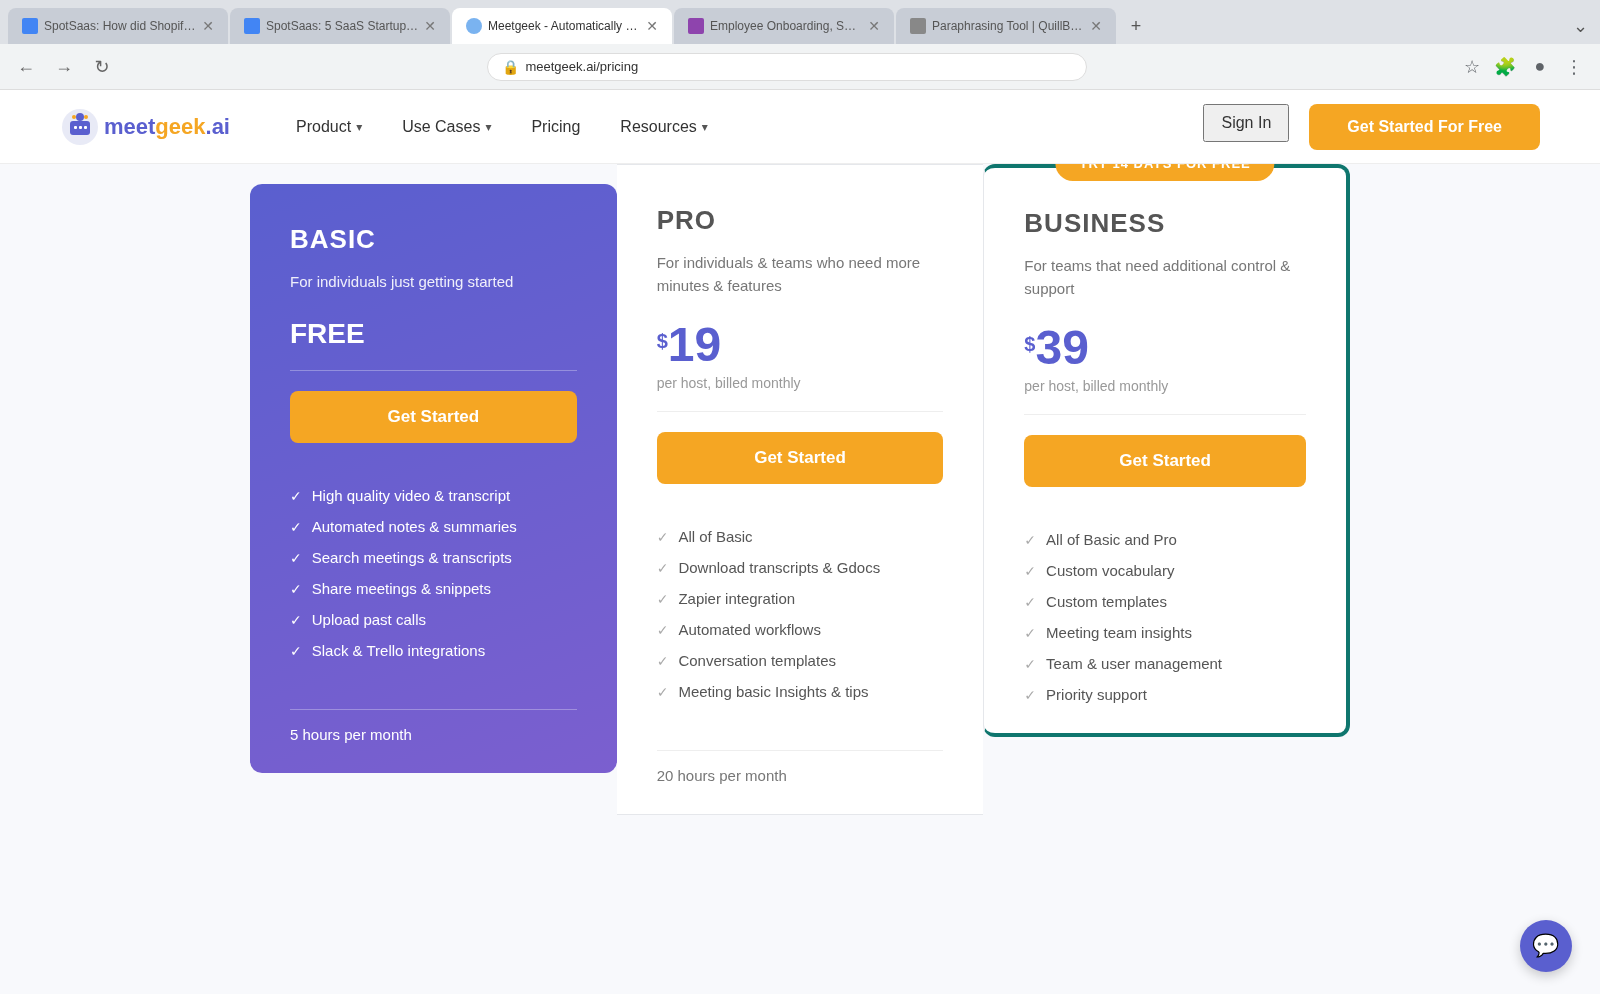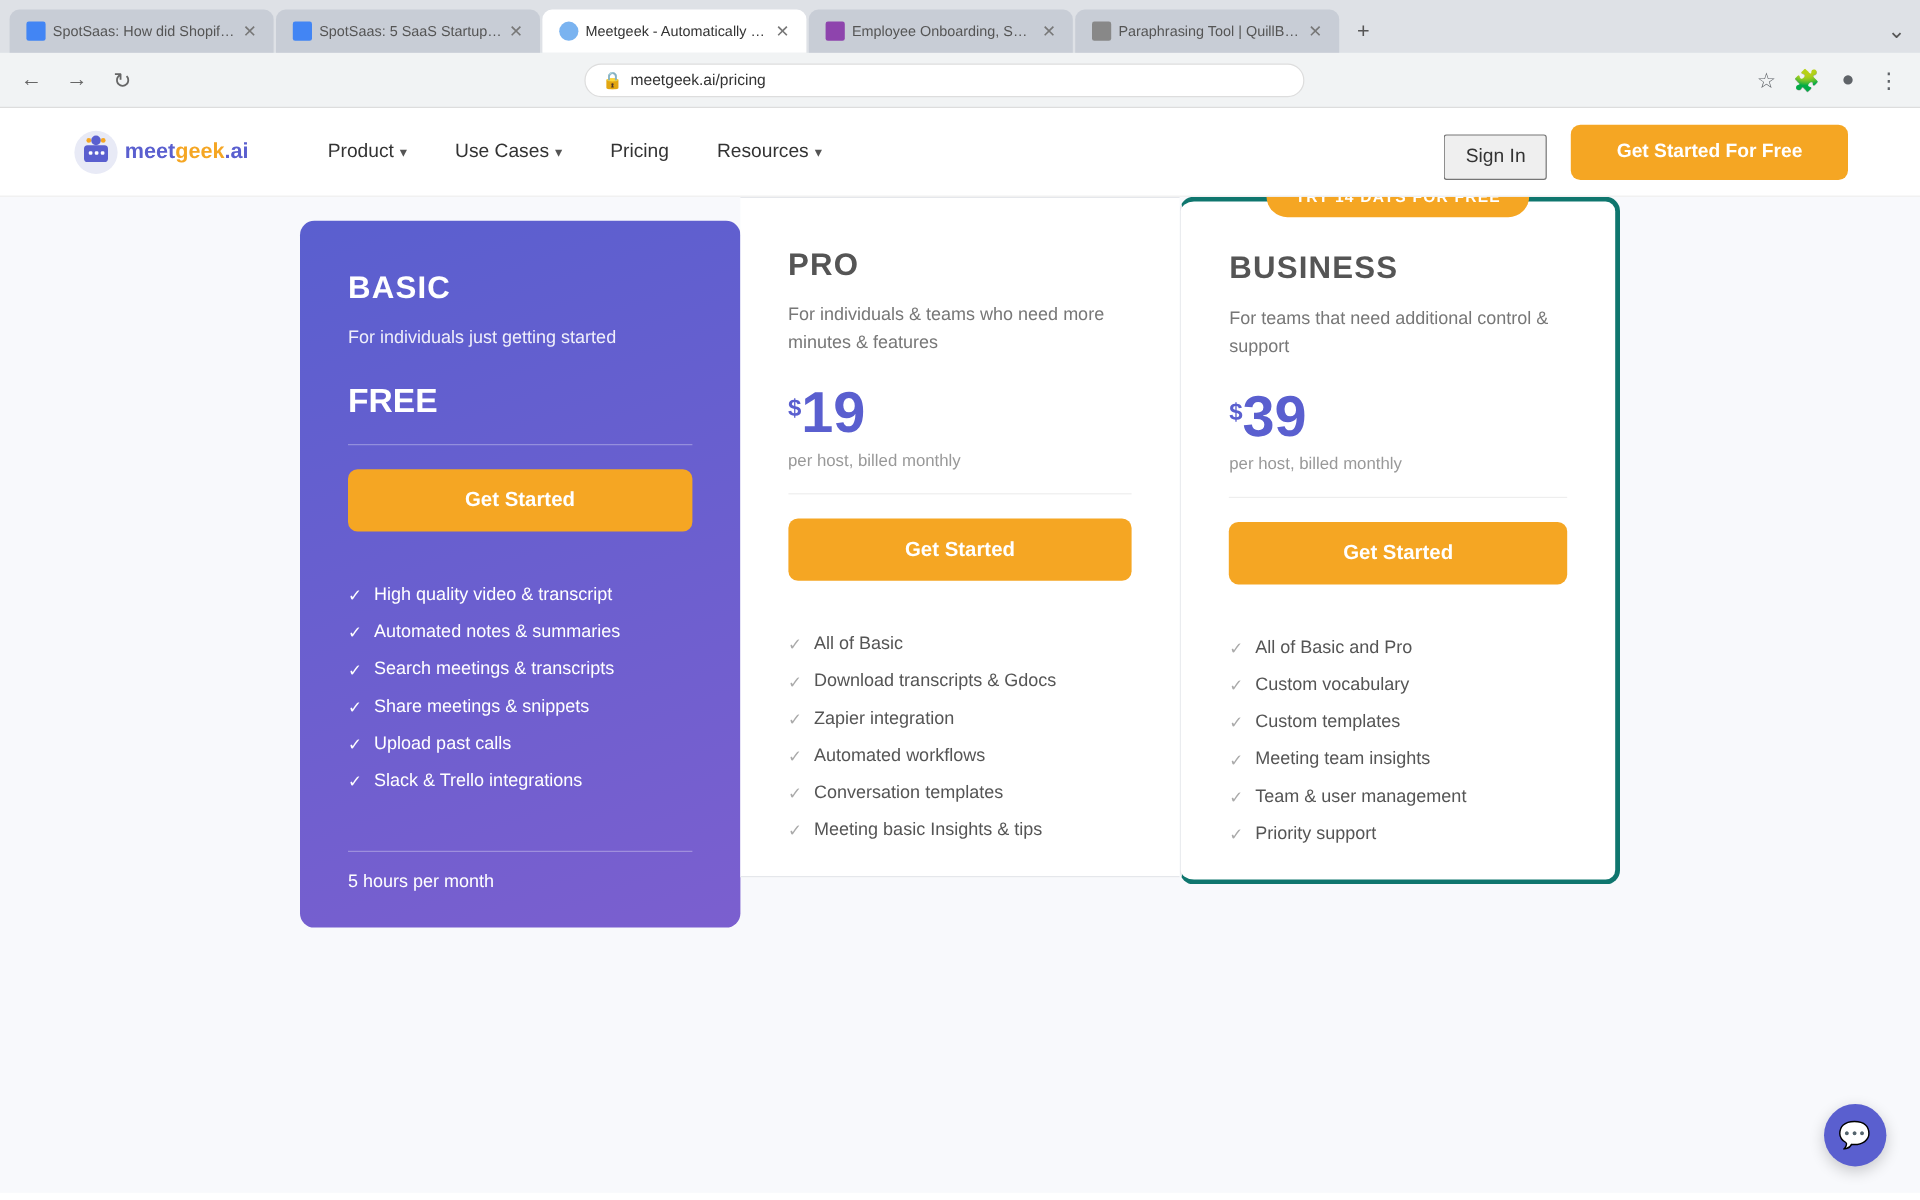--- a/index.html
+++ b/index.html
@@ -29,29 +29,29 @@
     .bar-actions { display: flex; gap: 6px; align-items: center; }
     .bar-icon-btn { background: none; border: none; cursor: pointer; color: #5f6368; font-size: 18px; width: 28px; height: 28px; display: flex; align-items: center; justify-content: center; border-radius: 50%; }
 
     
     .page { background: #fff; }
 
     
     .navbar { display: flex; align-items: center; padding: 0 60px; height: 74px; border-bottom: 1px solid #eee; background: #fff; position: relative; z-index: 10; }
     .logo { display: flex; align-items: center; gap: 4px; margin-right: 50px; }
     .logo-icon { width: 40px; height: 40px; }
-    .logo-text { font-size: 18px; font-weight: 700; }
+    .logo-text { font-size: 22px; font-weight: 700; }
     .logo-text .meet { color: #5a5fcf; }
     .logo-text .geek { color: #f5a623; }
     .logo-text .ai { color: #5a5fcf; }
 
     .nav-links { display: flex; align-items: center; gap: 8px; flex: 1; }
     .nav-item { display: flex; align-items: center; gap: 5px; padding: 8px 16px; font-size: 16px; color: #333; cursor: pointer; font-weight: 500; }
     .nav-item .chevron { font-size: 12px; color: #555; }
-    .nav-right { display: flex; align-items: flex-end; gap: 20px; }
+    .nav-right { display: flex; align-items: flex-start; gap: 20px; }
     .sign-in-btn { font-size: 16px; color: #333; font-weight: 500; cursor: pointer; padding: 8px 16px; }
     .get-started-btn { background: #f5a623; color: #fff; font-size: 16px; font-weight: 600; padding: 14px 38px; border-radius: 8px; border: none; cursor: pointer; white-space: nowrap; }
 
     
     .pricing-content { padding: 0 60px 60px; background: #f8f9fc; min-height: 830px; }
 
     .plans-grid { display: grid; grid-template-columns: 1fr 1fr 1fr; gap: 0; max-width: 1100px; margin: 0 auto; align-items: start; }
 
     
     .plan-card { background: #fff; border: 4px solid #0f766e; border-radius: 12px; overflow: visible; }
@@ -271,20 +271,24 @@
             <li class="feature-item">
               <span class="check-icon">✓</span>
               <span>Conversation templates</span>
             </li>
             <li class="feature-item">
               <span class="check-icon">✓</span>
               <span>Meeting basic Insights &amp; tips</span>
             </li>
           </ul>
         </div>
+        <div class="plan-footer">
+          <hr class="plan-footer-divider">
+          <div class="plan-hours">20 hours per month</div>
+        </div>
       </div>
 
       <div class="plan-card business" style="position:relative;">
         <div class="try-badge">TRY 14 DAYS FOR FREE</div>
         <div class="plan-body">
           <div class="plan-name">BUSINESS</div>
           <div class="plan-desc">For teams that need additional control &amp; support</div>
           <div class="plan-price">
             <span class="currency">$</span><span class="amount">39</span>
           </div>

